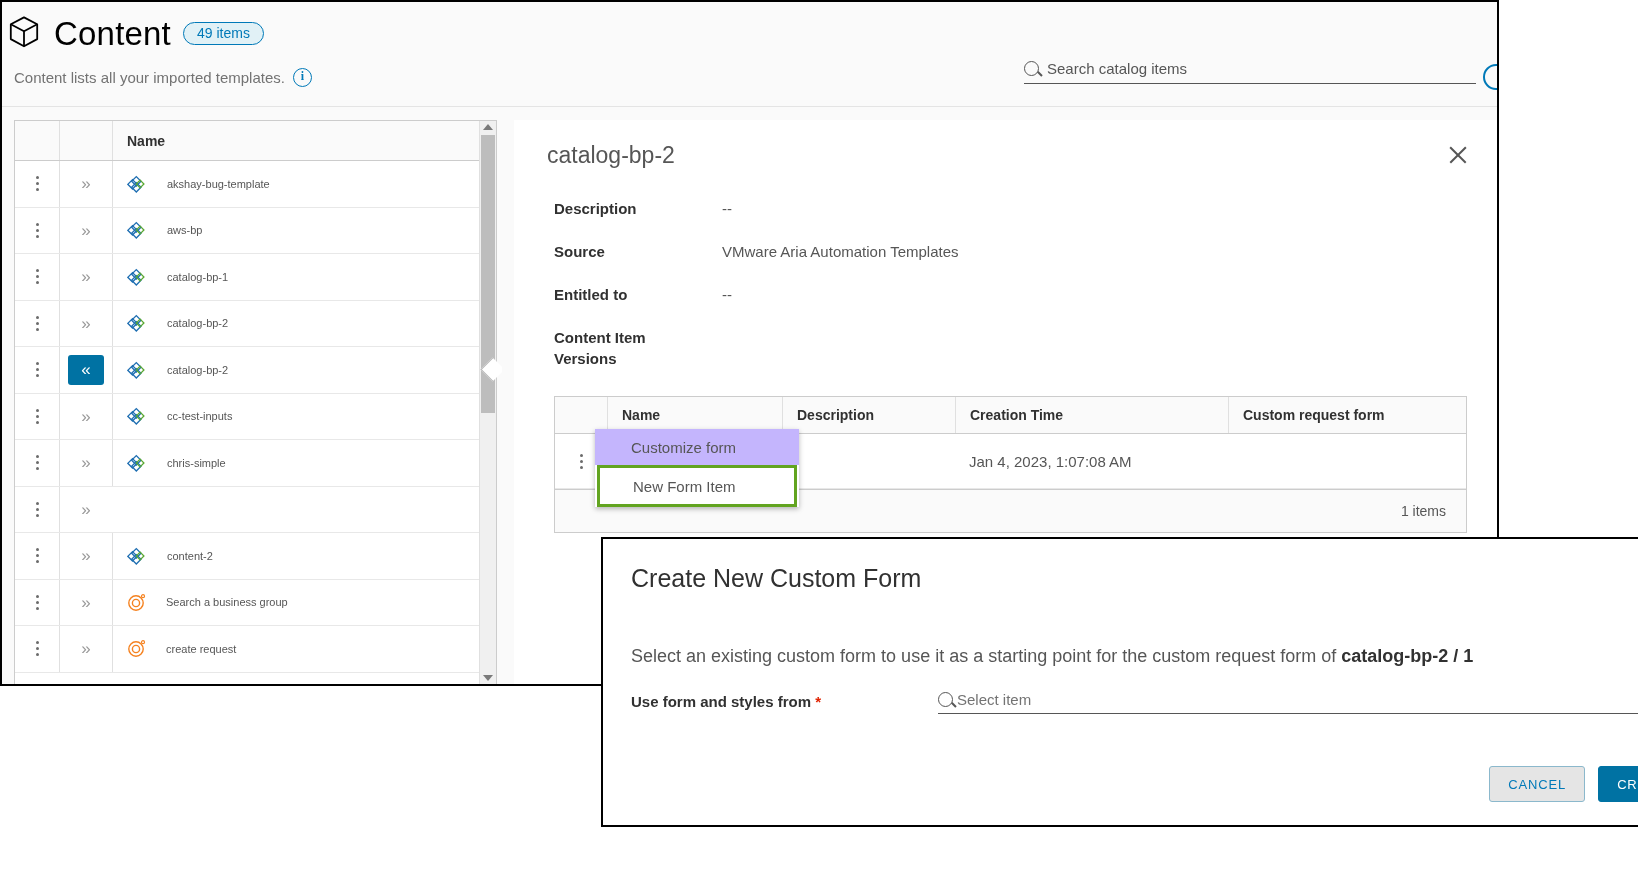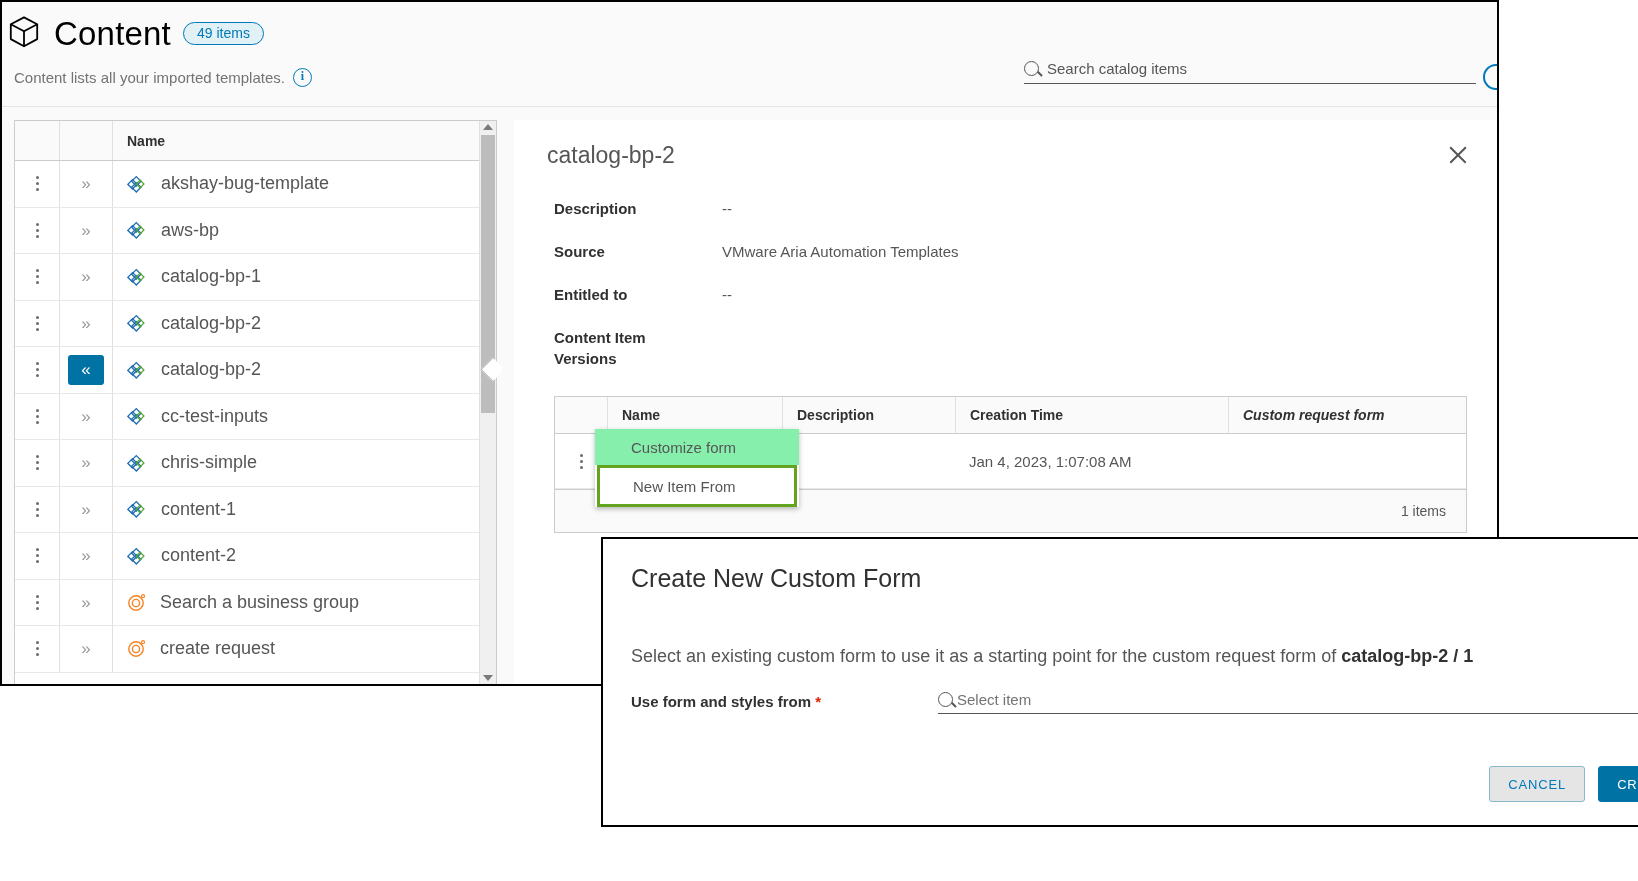--- a/index.html
+++ b/index.html
@@ -191,22 +191,22 @@
   }
   .expand-btn-active {
     width: 36px; height: 30px;
     background: #0072a3;
     color: #fff;
     display: flex; align-items: center; justify-content: center;
     border-radius: 3px;
     font-size: 17px;
   }
   .row-name {
-    display: flex; align-items: center; gap: 14px;
-    font-size: 18px;
+    display: flex; align-items: center; gap: 20px;
+    font-size: 11px;
     color: #565656;
   }
 
   
   .bp-icon {
     width: 20px; height: 20px;
     position: relative;
     flex: 0 0 auto;
   }
   
@@ -347,21 +347,21 @@
     display: flex; align-items: center;
     padding-left: 14px;
     box-sizing: border-box;
     border-left: 1px solid #e0e0e0;
   }
   #versions-head .vh:first-child { border-left: none; }
   .vc-kebab { width: 52px; flex: 0 0 52px; padding-left: 0 !important; }
   .vc-name  { width: 175px; flex: 0 0 175px; }
   .vc-desc  { width: 173px; flex: 0 0 173px; }
   .vc-time  { width: 273px; flex: 0 0 273px; }
-  .vc-form  { flex: 1 1 auto; font-style: italic; }
+  .vc-form  { flex: 1 1 auto; }
 
   #versions-row {
     display: flex;
     height: 55px;
     align-items: center;
     border-bottom: 1px solid #e8e8e8;
     box-sizing: border-box;
     font-size: 15px;
     color: #565656;
   }
@@ -398,21 +398,21 @@
   }
   .ctx-item {
     height: 36px;
     display: flex;
     align-items: center;
     padding-left: 36px;
     color: #565656;
     box-sizing: border-box;
     cursor: pointer;
   }
-  #ctx-customize { background: #86efac; }
+  #ctx-customize { background: #c4b5fd; }
   #ctx-newform {
     background: #ffffff;
     border: 3px solid #62a420;
     height: 42px;
     margin: 0 2px;
     padding-left: 33px;
   }
 
   
   #modal {
@@ -723,31 +723,20 @@
           <div class="kebab">
             <span class="kebab-dots">
               <i></i>
               <i></i>
               <i></i>
             </span>
           </div>
           <div class="col-expand">
             <span class="chev">»</span>
           </div>
-          <div class="col-name">
-            <span class="row-name">
-              <span class="bp-icon"><svg width="20" height="20" viewBox="0 0 20 20">
-                  <rect x="2.2" y="7.0" width="6.6" height="6.6" transform="rotate(45 5.5 10.3)" fill="none" stroke="#1f6fb2" stroke-width="1.3"></rect>
-                  <rect x="6.0" y="4.0" width="6.6" height="6.6" transform="rotate(45 9.3 7.3)" fill="none" stroke="#1f6fb2" stroke-width="1.3"></rect>
-                  <rect x="6.0" y="10.0" width="6.6" height="6.6" transform="rotate(45 9.3 13.3)" fill="none" stroke="#1f6fb2" stroke-width="1.3"></rect>
-                  <rect x="10.4" y="7.3" width="5.4" height="5.4" transform="rotate(45 13.1 10.0)" fill="none" stroke="#5aa832" stroke-width="1.3"></rect>
-                </svg></span>
-              <span>content-1</span>
-            </span>
-          </div>
         </div>
         <div class="list-row">
           <div class="kebab">
             <span class="kebab-dots">
               <i></i>
               <i></i>
               <i></i>
             </span>
           </div>
           <div class="col-expand">
@@ -860,21 +849,21 @@
         <div class="vd vc-desc"></div>
         <div class="vd vc-time">Jan 4, 2023, 1:07:08 AM</div>
         <div class="vd vc-form"></div>
       </div>
       <div id="versions-footer">1 items</div>
     </div>
   </div>
 
   <div id="context-menu">
     <div class="ctx-item" id="ctx-customize">Customize form</div>
-    <div class="ctx-item" id="ctx-newform">New Item From</div>
+    <div class="ctx-item" id="ctx-newform">New Form Item</div>
   </div>
 
 </div>
 
 <div id="modal">
   <div id="modal-title">Create New Custom Form</div>
   <div id="modal-close"></div>
 
   <div id="modal-desc">
     <span>Select an existing custom form to use it as a starting point for the custom request form of </span><b>catalog-bp-2 / 1</b>

